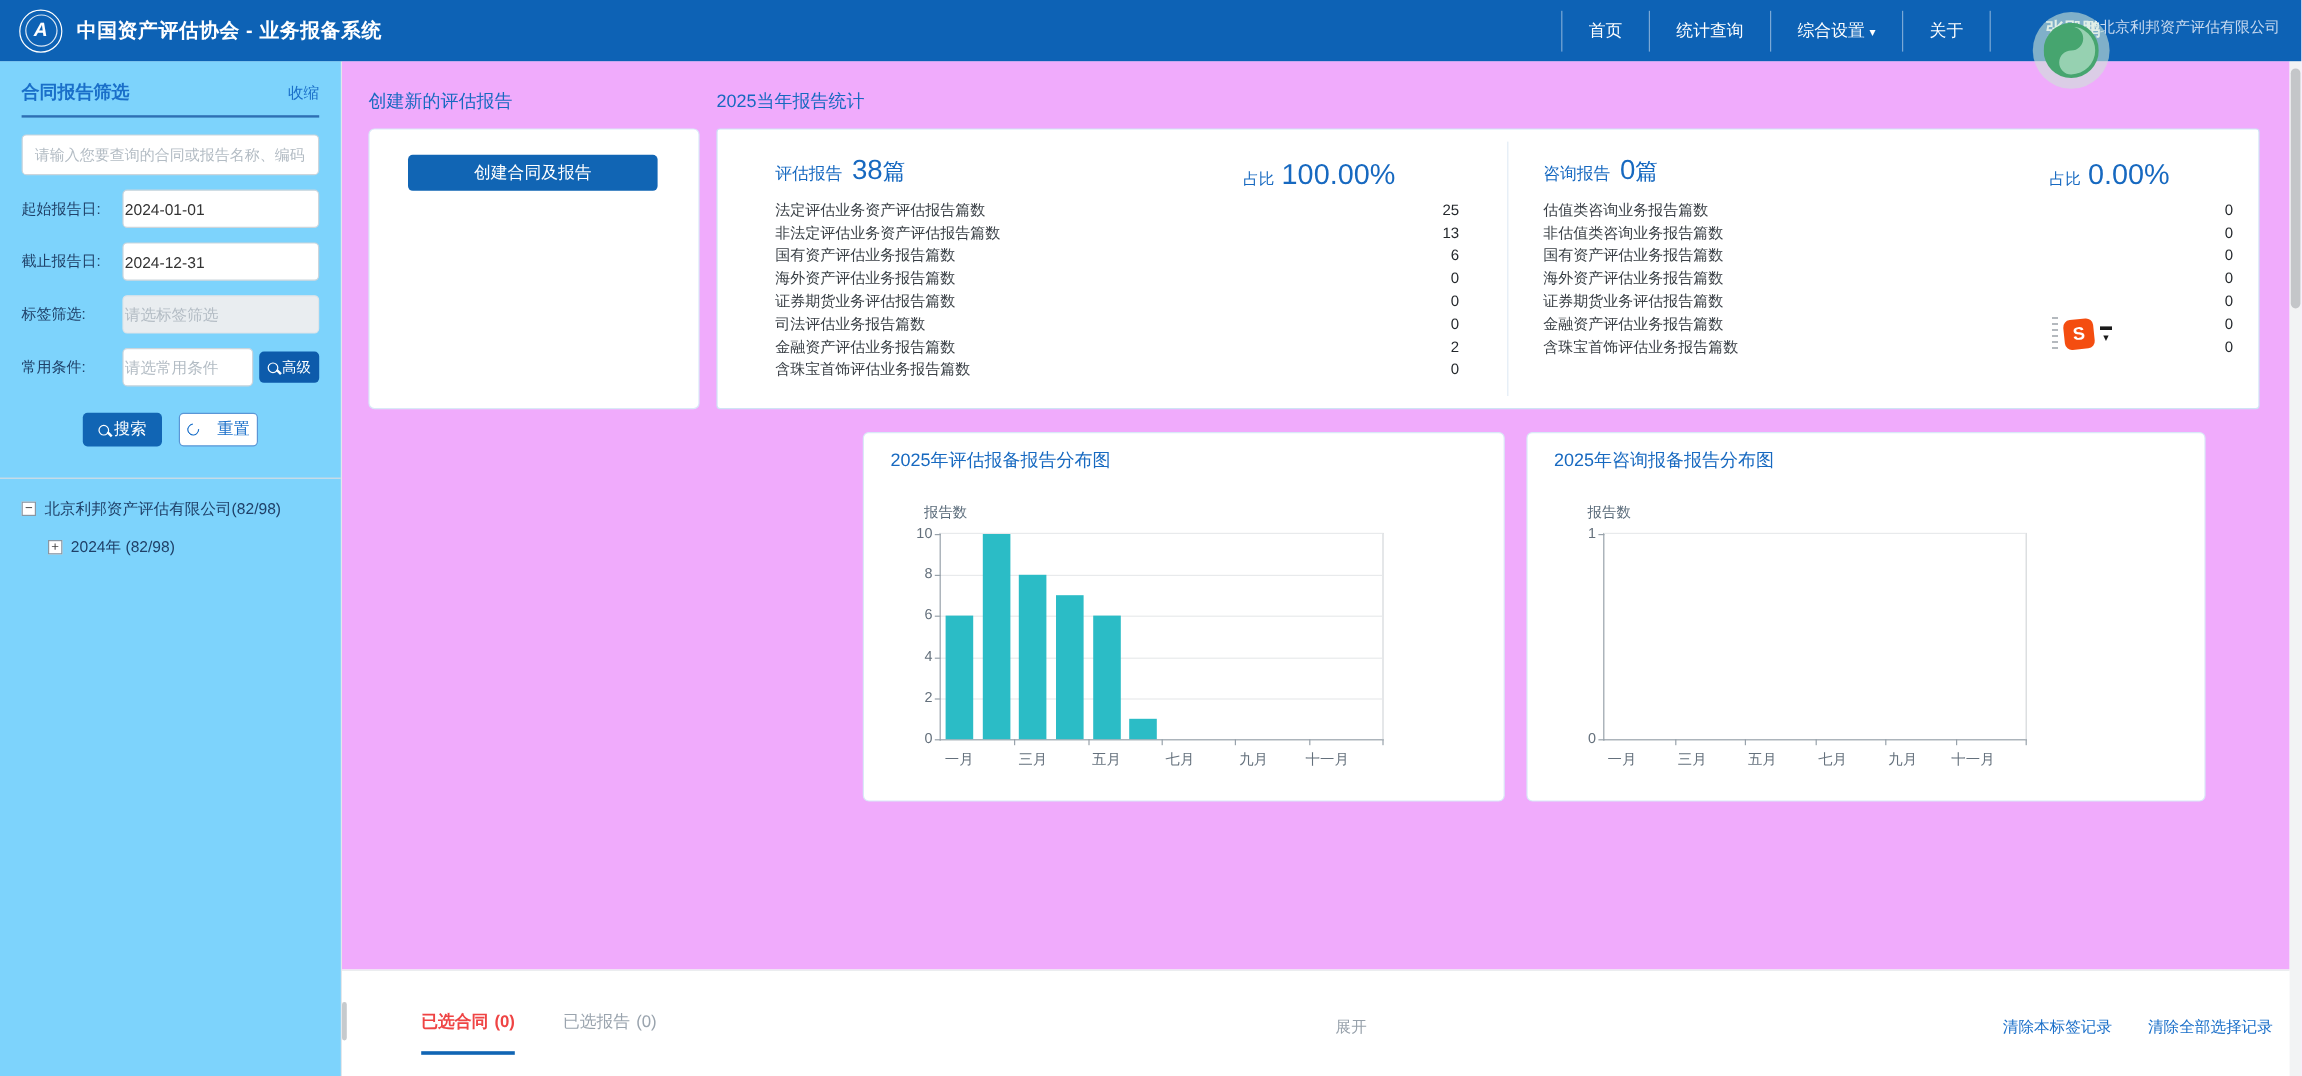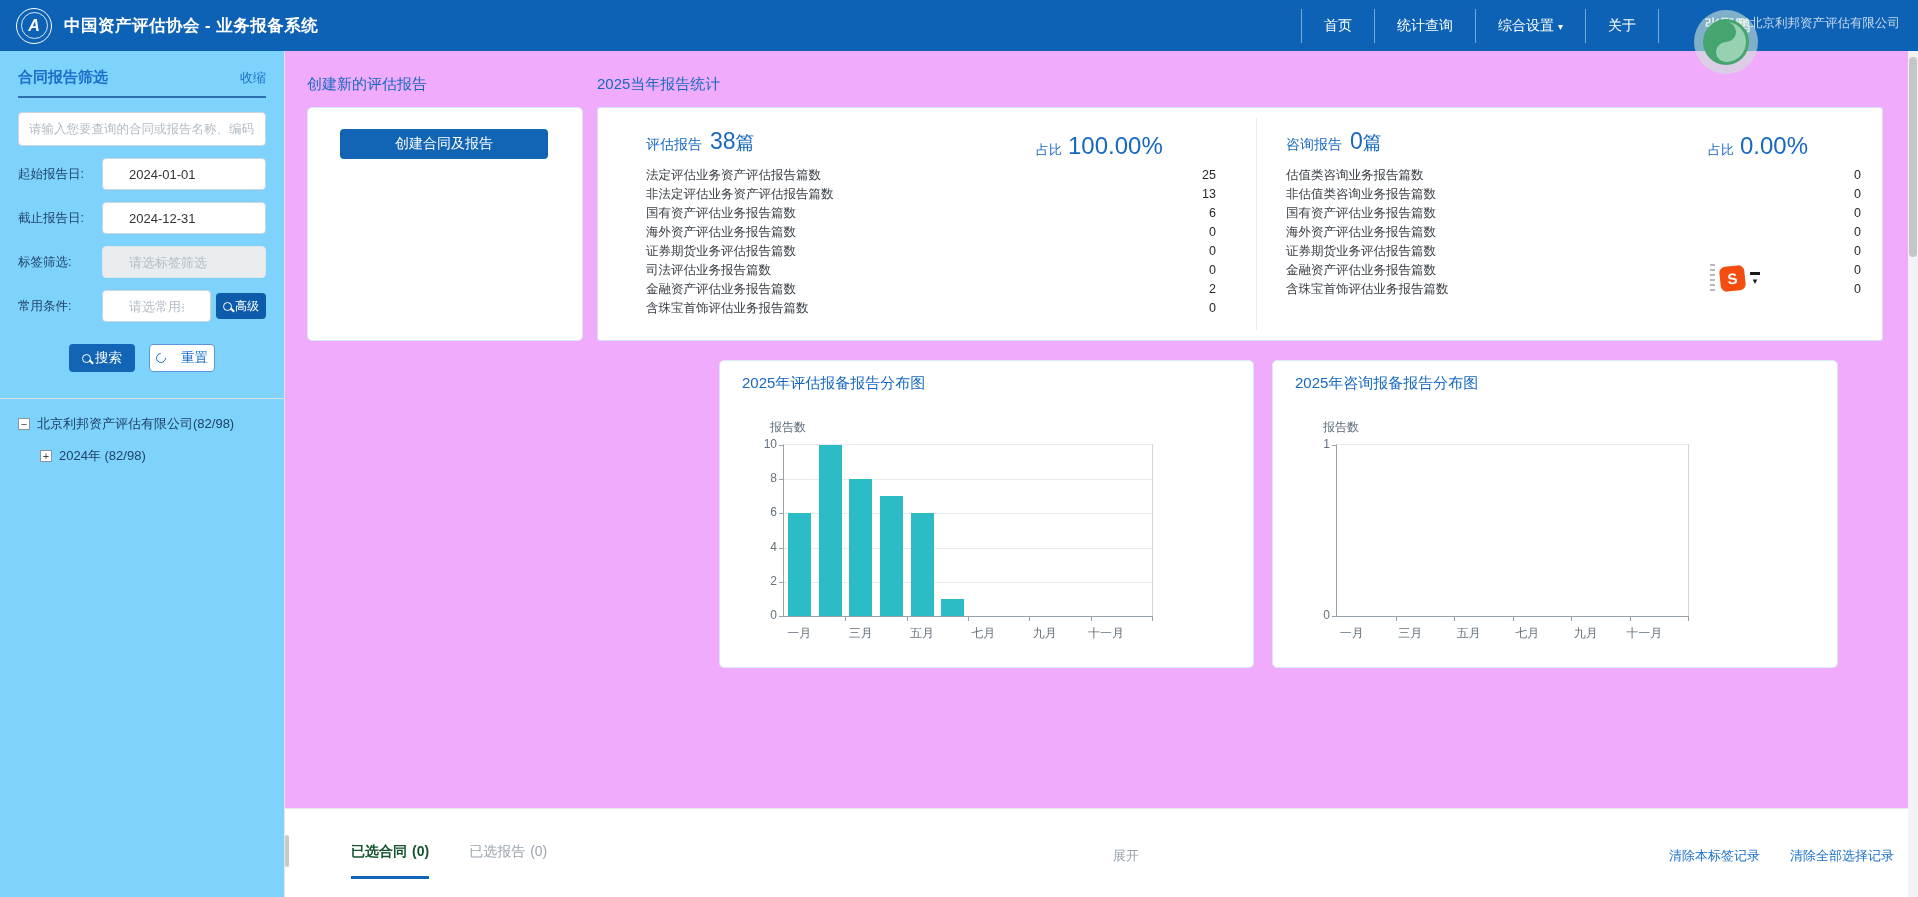--- a/index.html
+++ b/index.html
@@ -34,21 +34,21 @@
 
   
   .sidebar { position:absolute; left:0; top:51px; width:285px; height:846px; background:#7dd3fc; border-right:1px solid #e3e7eb; padding:0 18px; }
   .sb-header { display:flex; justify-content:space-between; align-items:center; padding:17px 0 9px; border-bottom:2px solid #2e6fb4; }
   .sb-title { color:#1a6fc9; font-size:15px; font-weight:bold; }
   .sb-collapse { color:#1a6fc9; font-size:13px; cursor:pointer; }
   .sb-search { margin-top:14px; width:100%; height:34px; border:1px solid #ccd5dc; border-radius:4px; padding:0 10px; font-size:12.5px; color:#333; font-family:inherit; }
   .sb-search::placeholder, .sb-input::placeholder { color:#b3bcc4; }
   .field-row { margin-top:12px; display:flex; align-items:center; }
   .field-label { width:84px; font-size:12.5px; color:#1f4068; flex:none; }
-  .sb-input { flex:1; height:32px; border:1px solid #ccd5dc; border-radius:4px; padding:0 26px; font-size:13px; color:#333; min-width:0; font-family:inherit; }
+  .sb-input { flex:1; height:32px; border:1px solid #ccd5dc; border-radius:4px; padding:0 1px; font-size:13px; color:#333; min-width:0; font-family:inherit; }
   .sb-input.disabled { background:#e9edf0; border-color:#dfe4e8; }
   .adv-btn { flex:none; margin-left:5px; height:26px; padding:0 7px; background:#0d5bab; color:#fff; border:none; border-radius:4px;
     font-size:12px; display:flex; align-items:center; gap:3px; cursor:pointer; font-family:inherit; }
   .btn-row { margin-top:22px; display:flex; justify-content:center; gap:14px; }
   .btn-search { width:66px; height:28px; background:#1165b4; color:#fff; border:none; border-radius:4px; font-size:13.5px;
     display:flex; align-items:center; justify-content:center; gap:4px; cursor:pointer; font-family:inherit; }
   .btn-reset { width:66px; height:28px; background:#fff; color:#1a6fc9; border:1px solid #5b96d6; border-radius:4px; font-size:13.5px;
     display:flex; align-items:center; justify-content:center; gap:15px; cursor:pointer; font-family:inherit; }
   .mag { width:9px; height:9px; border:1.6px solid #fff; border-radius:50%; position:relative; flex:none; }
   .mag::after { content:""; position:absolute; width:5px; height:1.6px; background:#fff; transform:rotate(45deg); right:-4px; bottom:-1px; }
@@ -101,21 +101,21 @@
   .ytick-mark { position:absolute; left:-5px; width:5px; height:1px; background:#98a2ab; }
   .xtick-mark { position:absolute; bottom:-5px; width:1px; height:5px; background:#98a2ab; }
   .xlabel { position:absolute; bottom:-26px; width:48px; text-align:center; font-size:12px; color:#64707c; }
   .bar { position:absolute; bottom:0; width:23px; }
 
   
   .bottom-bar { position:absolute; left:285px; top:808px; width:1623px; height:89px; background:#fff; border-top:1px solid #e6e9ec; }
   .bb-handle { position:absolute; left:0; top:26px; width:4px; height:32px; background:#c6cacd; border-radius:2px; cursor:pointer; }
   .tabs { position:absolute; left:66px; top:34px; display:flex; gap:40px; }
   .tab { font-size:14px; padding-bottom:15px; cursor:pointer; display:flex; gap:5px; }
-  .tab.active { color:#14532d; font-weight:bold; border-bottom:3px solid #1165b4; }
+  .tab.active { color:#ef4444; font-weight:bold; border-bottom:3px solid #1165b4; }
   .tab.inactive { color:#9aa4ae; }
   .bb-expand { position:absolute; left:828px; top:38px; font-size:13px; color:#97a1ab; cursor:pointer; }
   .bb-links { position:absolute; right:14px; top:38px; display:flex; gap:30px; }
   .bb-link { font-size:13px; color:#1a6fc9; cursor:pointer; white-space:nowrap; }
 
   
   .scrollbar { position:absolute; right:0; top:51px; width:10px; height:846px; background:#f2f3f4; }
   .scroll-thumb { position:absolute; left:1px; top:6px; width:8px; height:200px; background:#c4c6c9; border-radius:4px; cursor:pointer; }
 </style>
 </head>

